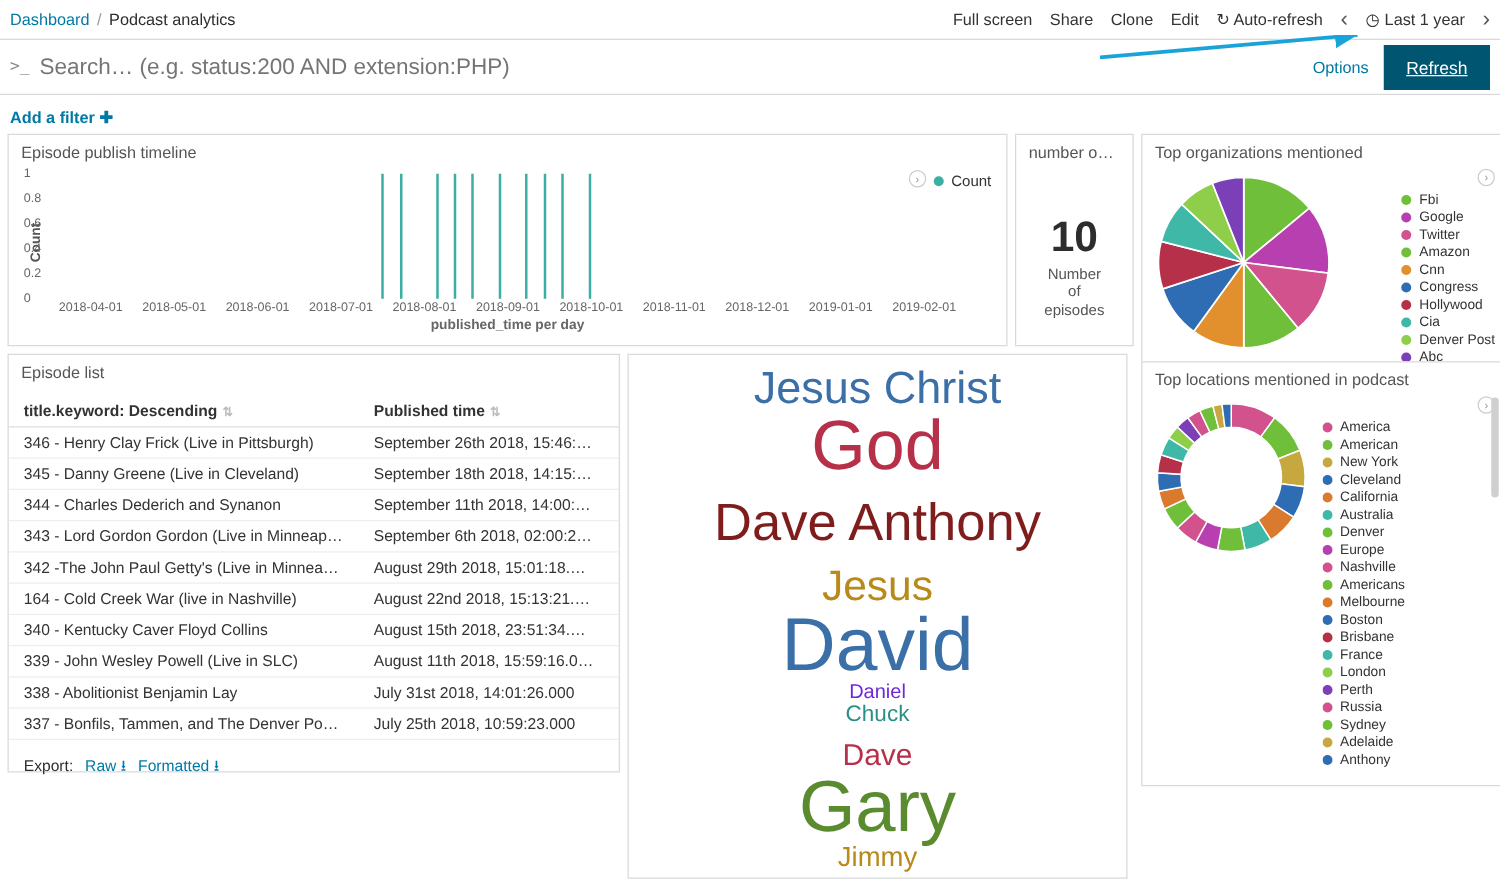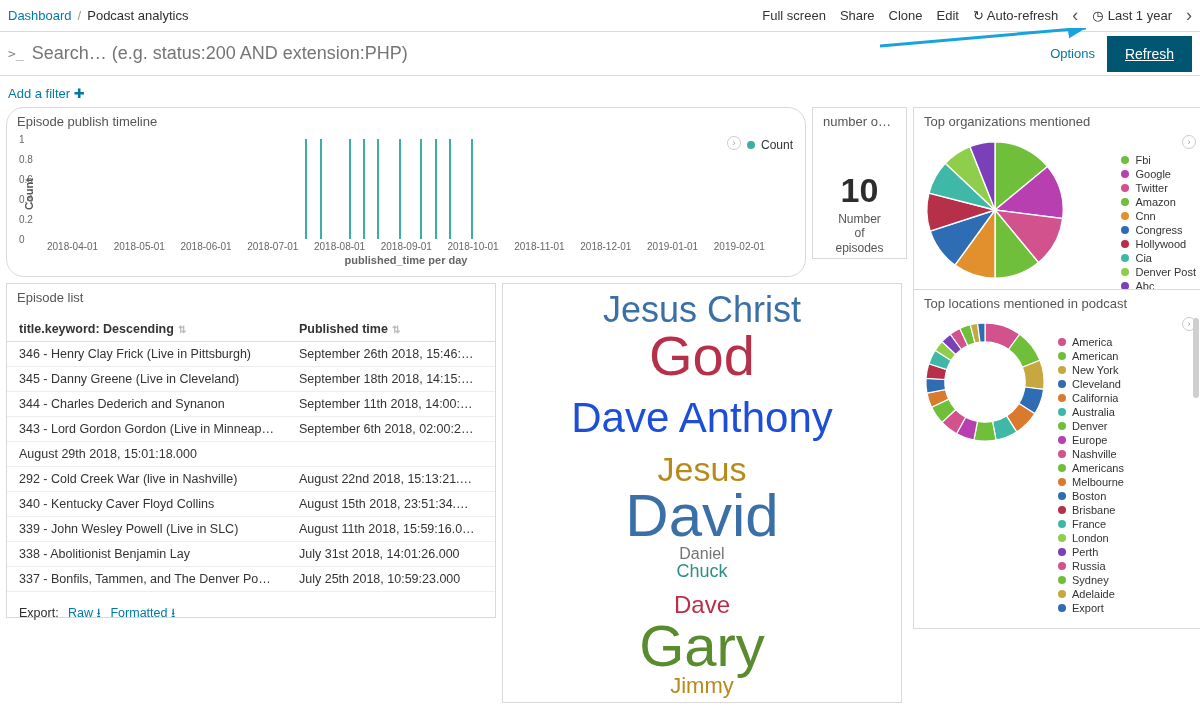--- a/index.html
+++ b/index.html
@@ -11,26 +11,26 @@
   .top-actions { margin-left:auto; display:flex; align-items:center; gap:14px; color:#333; position:relative; }
   .top-actions span { cursor:pointer; }
   .chev { font-size:18px; color:#555; cursor:pointer; }
   .timepicker { display:flex; align-items:center; gap:4px; }
   .searchbar { display:flex; align-items:center; border-bottom:1px solid #d9d9d9; height:44px; padding:0 8px; }
   .prompt { color:#888; font-family:monospace; margin-right:8px; }
   .search-input { flex:1; border:none; outline:none; font-size:18px; color:#666; }
   .searchbar .options { color:#0079a5; margin-right:12px; cursor:pointer; }
   .refresh-btn { background:#005571; color:#fff; border:none; padding:10px 18px; font-size:14px; cursor:pointer; text-decoration:underline; }
   .filterrow { padding:10px 8px 6px; }
-  .add-filter { color:#0079a5; cursor:pointer; font-size:13px; }
+  .add-filter { color:#0079a5; cursor:pointer; font-size:13px;font-weight:bold; }
   .dash { display:grid; grid-template-columns: 800px 95px 290px; grid-template-rows: 170px auto; gap:6px; padding:0 6px 6px; align-items:start; }
   .panel { border:1px solid #d9d9d9; background:#fff; position:relative; }
   .panel-title { font-size:13px; color:#555; padding:6px 10px 2px; overflow:hidden; text-overflow:ellipsis; white-space:nowrap; }
-  .timeline { grid-column:1; grid-row:1; height:170px;border-radius:18px; }
-  .metric { grid-column:2; grid-row:1; height:152px; display:flex; flex-direction:column; }
+  .timeline { grid-column:1; grid-row:1; height:170px; }
+  .metric { grid-column:2; grid-row:1; height:170px; display:flex; flex-direction:column; }
   .orgs { grid-column:3; grid-row:1 / span 2; height:362px; }
   .row2 { grid-column:1 / span 2; grid-row:2; display:grid; grid-template-columns: 490px 400px; gap:6px; }
   .eplist { height:335px; }
   .keywords { height:420px; display:flex; flex-direction:column;justify-content:space-between; }
   .locations { grid-column:3; grid-row:2; height:340px; margin-top:6px; display:flex; flex-direction:column; }
   .chart-area { position:relative; height:100px; margin:8px 40px 0 40px; }
   .ytick { position:absolute; left:-28px; font-size:10px; color:#666; transform:translateY(50%); }
   .xlbls { display:flex; justify-content:space-between; font-size:10px; color:#666; margin:2px 40px 0 40px; }
   .xlbl-cap { text-align:center; font-size:11px; color:#666; font-weight:600; margin-top:2px; }
   .bar { position:absolute; bottom:0; width:2px; background:#3caea3; }
@@ -241,24 +241,25 @@
             </div>
             <div class="tr">
               <div class="td">344 - Charles Dederich and Synanon</div>
               <div class="td">September 11th 2018, 14:00:32.000</div>
             </div>
             <div class="tr">
               <div class="td">343 - Lord Gordon Gordon (Live in Minneapolis)</div>
               <div class="td">September 6th 2018, 02:00:22.000</div>
             </div>
             <div class="tr">
+              <div class="td">342 -The John Paul Getty's (Live in Minneapolis)</div>
               <div class="td">August 29th 2018, 15:01:18.000</div>
             </div>
             <div class="tr">
-              <div class="td">292 - Cold Creek War (live in Nashville)</div>
+              <div class="td">164 - Cold Creek War (live in Nashville)</div>
               <div class="td">August 22nd 2018, 15:13:21.000</div>
             </div>
             <div class="tr">
               <div class="td">340 - Kentucky Caver Floyd Collins</div>
               <div class="td">August 15th 2018, 23:51:34.000</div>
             </div>
             <div class="tr">
               <div class="td">339 - John Wesley Powell (Live in SLC)</div>
               <div class="td">August 11th 2018, 15:59:16.000</div>
             </div>
@@ -278,25 +279,25 @@
         <a href="#"><span>Formatted</span> <span>⭳</span></a>
       </div>
     </div>
 
     <div class="panel keywords">
       <div class="panel-title">Keywords</div>
       <div class="cloud" id="word-cloud">
           <span style="font-size: 36px; color: rgb(59, 111, 168); padding: 0px 6px; font-weight: 400;">Jesus Christ</span>
           <span style="font-size: 56px; color: rgb(183, 48, 74); padding: 0px 6px; font-weight: 400;">God</span>
           <br>
-          <span style="font-size: 42px; color: #1d4ed8; padding: 0px 6px; font-weight: 400;">Dave Anthony</span>
+          <span style="font-size: 42px; color: #7f1d1d; padding: 0px 6px; font-weight: 400;">Dave Anthony</span>
           <br>
           <span style="font-size: 34px; color: rgb(183, 138, 26); padding: 0px 6px; font-weight: 400;">Jesus</span>
           <span style="font-size: 60px; color: rgb(59, 111, 168); padding: 0px 6px; font-weight: 400;">David</span>
-          <span style="font-size: 16px; color: #737373; padding: 0px 6px; font-weight: 400;">Daniel</span>
+          <span style="font-size: 16px; color: #6d28d9; padding: 0px 6px; font-weight: 400;">Daniel</span>
           <span style="font-size: 18px; color: rgb(44, 143, 134); padding: 0px 6px; font-weight: 400;">Chuck</span>
           <br>
           <span style="font-size: 24px; color: rgb(183, 48, 74); padding: 0px 6px; font-weight: 400;">Dave</span>
           <span style="font-size: 58px; color: rgb(90, 139, 47); padding: 0px 6px; font-weight: 400;">Gary</span>
           <span style="font-size: 22px; color: rgb(183, 138, 26); padding: 0px 6px; font-weight: 400;">Jimmy</span>
           <br>
           <span style="font-size: 16px; color: rgb(107, 63, 168); padding: 0px 6px; font-weight: 400;">Anderson</span>
           <br>
           <br>
           <br>
@@ -404,21 +405,21 @@
             <div class="legend-row">
               <span class="dot" style="background: rgb(111, 191, 58);"></span>
               <span>Sydney</span>
             </div>
             <div class="legend-row">
               <span class="dot" style="background: rgb(199, 168, 63);"></span>
               <span>Adelaide</span>
             </div>
             <div class="legend-row">
               <span class="dot" style="background: rgb(46, 109, 179);"></span>
-              <span>Export</span>
+              <span>Anthony</span>
             </div>
           </div>
       </div>
     </div>
     <div class="scroll-thumb"></div>
   </div>
 
 </div>
 
 </body></html>

